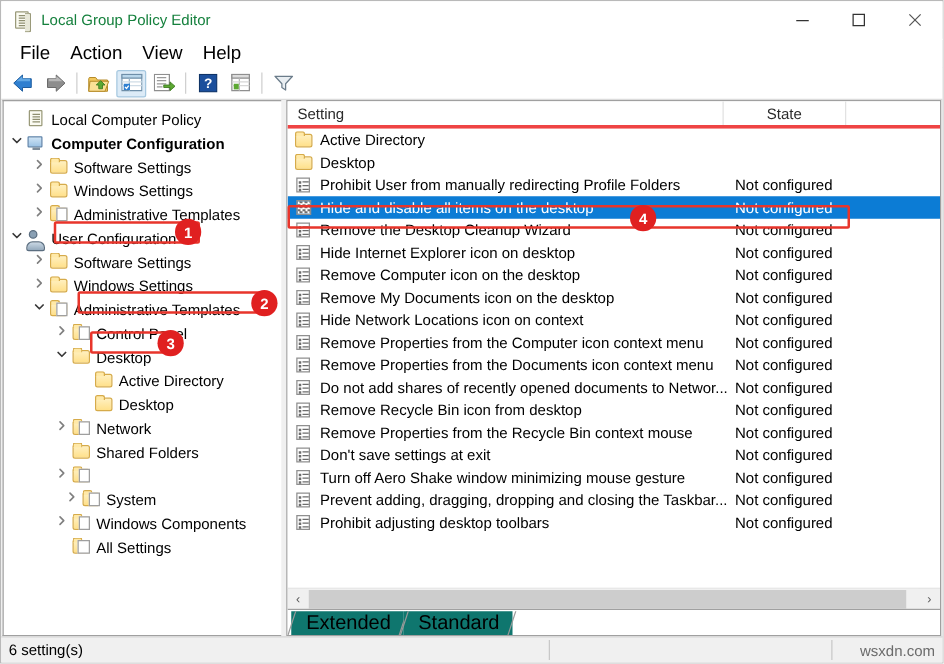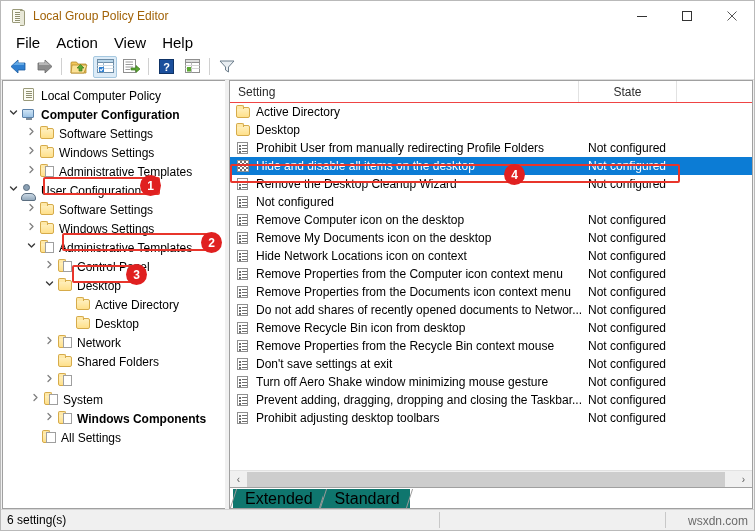--- a/index.html
+++ b/index.html
@@ -70,21 +70,21 @@
     position: absolute;
     right: -3px; top: 0px;
     width: 4px; height: 14px;
     background: #e8e8d8;
     border: 1px solid #9a9a7a;
     border-left: none;
     border-radius: 0 2px 2px 0;
   }
   .title-text {
     font-size: 12px;
-    color: #a16207;
+    color: #15803d;
     white-space: nowrap;
   }
   .caption-buttons {
     position: absolute;
     right: 0; top: 0;
     height: 31px;
     display: flex;
   }
   .cap-btn {
     width: 45px; height: 30px;
@@ -295,21 +295,21 @@
     right: -1px; bottom: -1px;
     width: 8px; height: 9px;
     background: #ffffff;
     border: 1px solid #9f9f9f;
   }
 
   
   .lv-header {
     height: 22px;
     background: #ffffff;
-    border-bottom: 1px solid #ef4444;
+    border-bottom: 3px solid #ef4444;
     display: flex;
     flex: none;
     font-size: 12px;
   }
   .lv-col {
     display: flex;
     align-items: center;
     padding-left: 8px;
     border-right: 1px solid #e2e2e2;
     color: #2b2b2b;
@@ -796,45 +796,45 @@
             <div class="twist">
               <svg width="9" height="9" viewBox="0 0 9 9">
                   <path d="M3 1.5 L6 4.5 L3 7.5" fill="none" stroke="#808080" stroke-width="1.3" stroke-linecap="round" stroke-linejoin="round"></path>
                 </svg>
             </div>
             <div class="ticon">
                 <div class="folder folder-doc"></div>
               </div>
           </div>
 
-          <div class="tnode" style="padding-left:24px;">
+          <div class="tnode" style="padding-left:46px;">
             <div class="twist">
               <svg width="9" height="9" viewBox="0 0 9 9">
                   <path d="M3 1.5 L6 4.5 L3 7.5" fill="none" stroke="#808080" stroke-width="1.3" stroke-linecap="round" stroke-linejoin="round"></path>
                 </svg>
             </div>
             <div class="ticon">
                 <div class="folder folder-doc"></div>
               </div>
             <div class="tlabel">System</div>
           </div>
 
-          <div class="tnode" style="padding-left:38px;font-weight:bold;">
+          <div class="tnode" style="padding-left:38px;">
             <div class="twist">
               <svg width="9" height="9" viewBox="0 0 9 9">
                   <path d="M3 1.5 L6 4.5 L3 7.5" fill="none" stroke="#808080" stroke-width="1.3" stroke-linecap="round" stroke-linejoin="round"></path>
                 </svg>
             </div>
             <div class="ticon">
                 <div class="folder folder-doc"></div>
               </div>
             <div class="tlabel">Windows Components</div>
           </div>
 
-          <div class="tnode" style="padding-left:22px;">
+          <div class="tnode" style="padding-left:38px;">
             <div class="twist"></div>
             <div class="ticon">
                 <div class="folder allset"></div>
               </div>
             <div class="tlabel">All Settings</div>
           </div>
 
         </div>
       </div>
 
@@ -887,20 +887,21 @@
                 <div class="setting-glyph"></div>
               </div>
             <div class="r-name">Remove the Desktop Cleanup Wizard</div>
             <div class="r-state">Not configured</div>
           </div>
 
           <div class="row">
             <div class="r-icon">
                 <div class="setting-glyph"></div>
               </div>
+            <div class="r-name">Hide Internet Explorer icon on desktop</div>
             <div class="r-state">Not configured</div>
           </div>
 
           <div class="row">
             <div class="r-icon">
                 <div class="setting-glyph"></div>
               </div>
             <div class="r-name">Remove Computer icon on the desktop</div>
             <div class="r-state">Not configured</div>
           </div>

